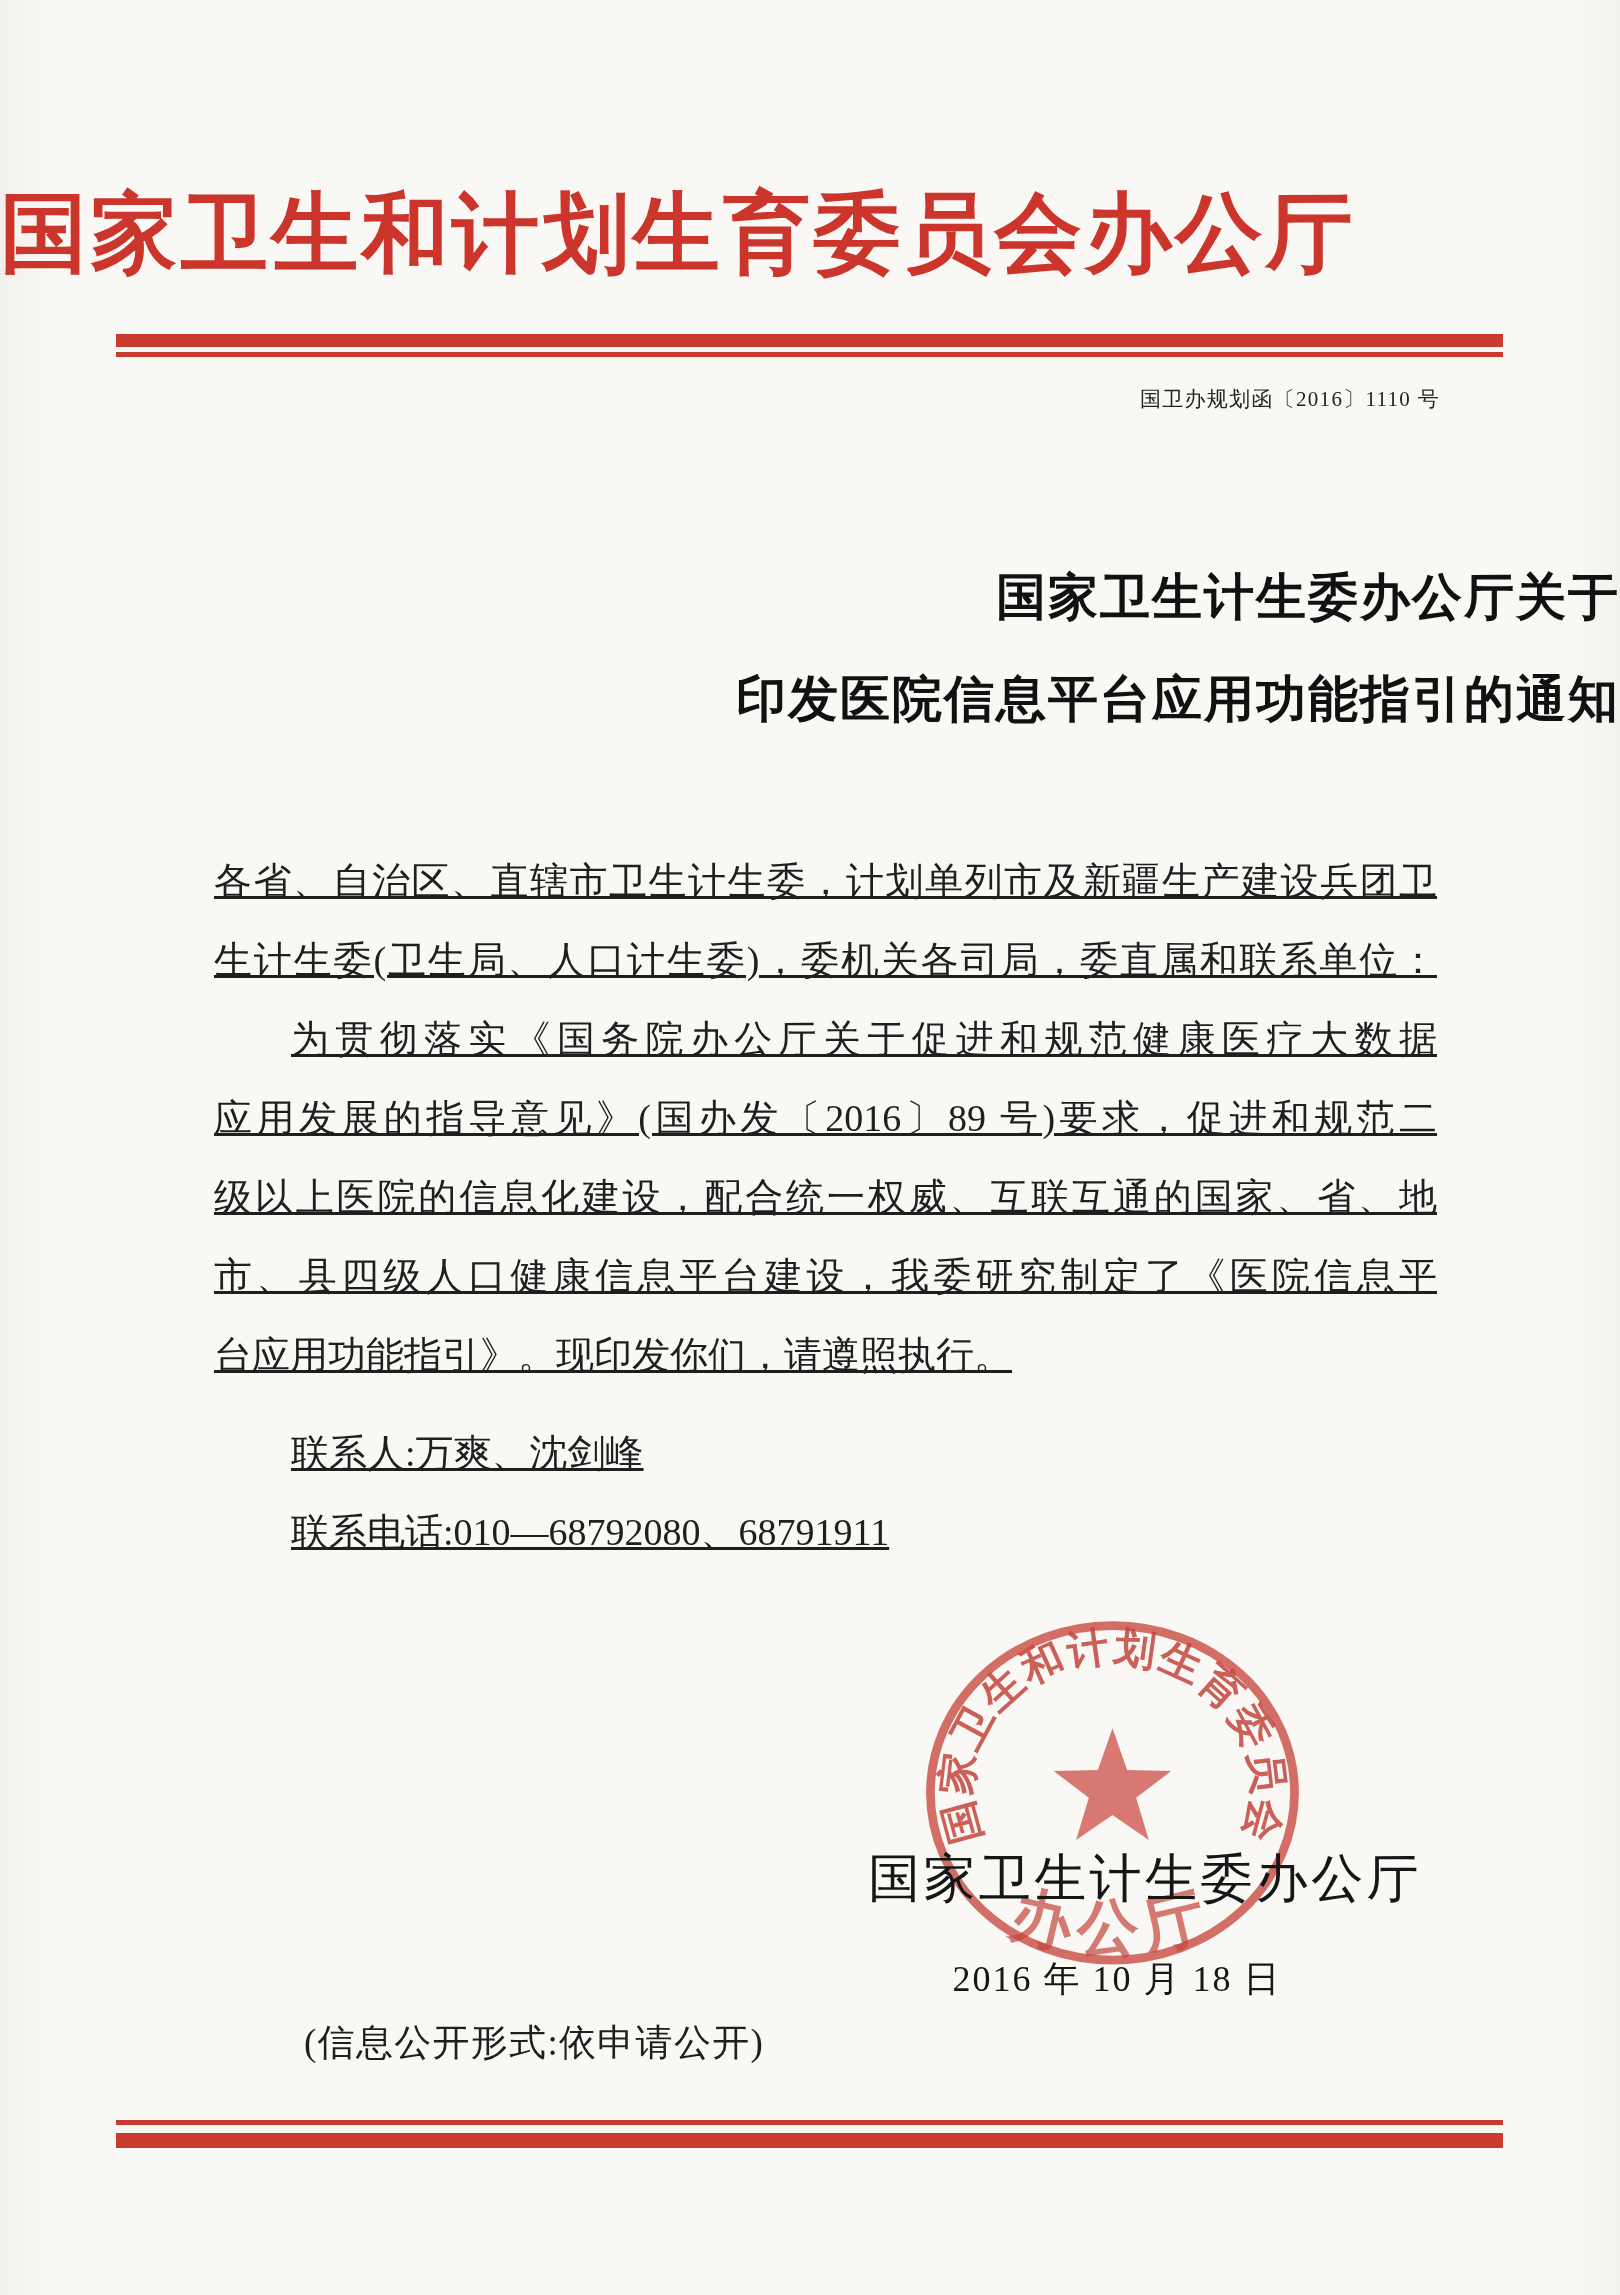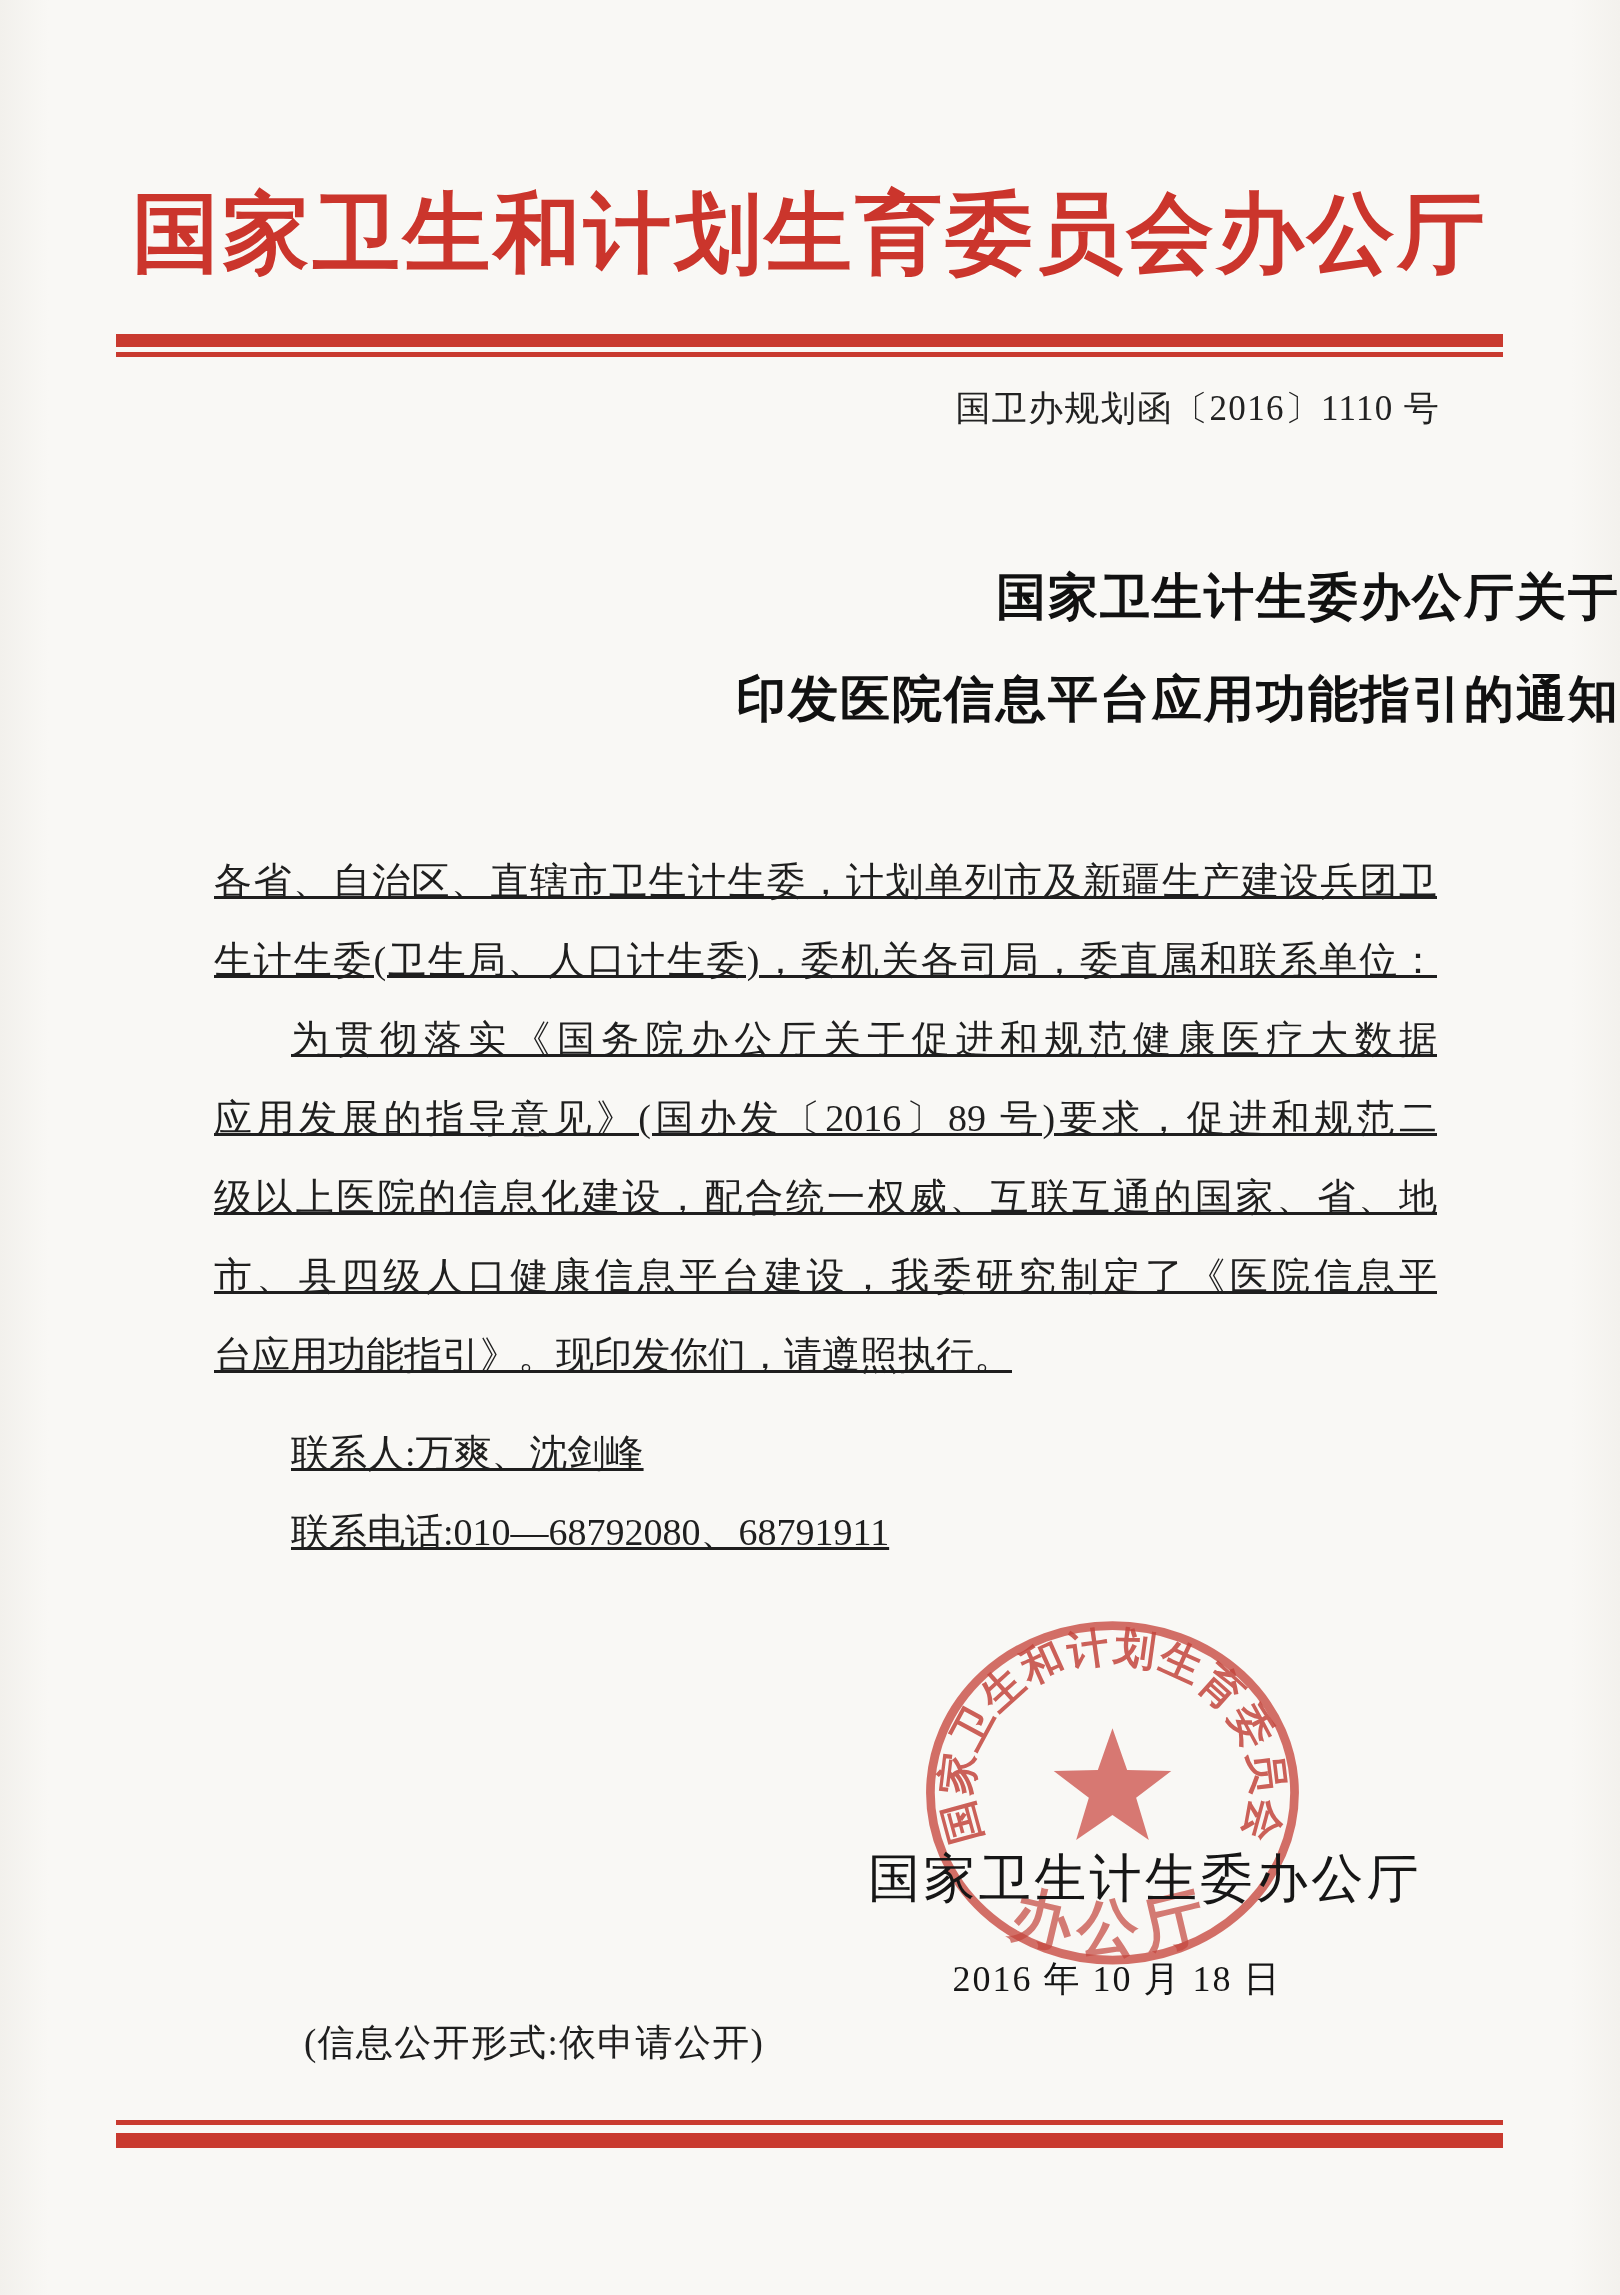--- a/index.html
+++ b/index.html
@@ -5,32 +5,32 @@
   html,body { margin:0; padding:0; background:#e8e6e2; }
   .page {
     position:relative; width:1620px; height:2295px; overflow:hidden;
     background:linear-gradient(90deg,#f2f0ec 0%,#f9f8f5 3%,#f9f8f5 97%,#f3f1ed 100%);
     font-family:"Liberation Serif", serif;
     color:#1c1c1c;
   }
   .abs { position:absolute; }
 
   .header-title {
-    left:0; right:0; top:175px; text-align:center;
+    left:0; right:0; top:175px; text-align:left;
     font-size:87px; font-weight:700; letter-spacing:3.4px;
     color:#cb352c; white-space:nowrap;
   }
   .rule { left:116px; width:1387px; background:#c93a2f; }
   .rule-thick-top { top:334px; height:12.8px; }
   .rule-thin-top  { top:352px; height:5.4px;  }
   .rule-thin-bottom  { top:2120px; height:5.4px; }
   .rule-thick-bottom { top:2133px; height:15px; }
 
   .doc-number {
-    top:385px; right:180px; font-size:35px; color:#222;
+    top:385px; right:180px; font-size:21px; color:#222;
     letter-spacing:1.3px; white-space:nowrap;
   }
 
   .title-block { left:0; right:0; top:546px; text-align:right; }
   .title-line {
     font-size:50px; font-weight:700; color:#111;
     line-height:102px; letter-spacing:2px; white-space:nowrap;
   }
 
   .body-block {

